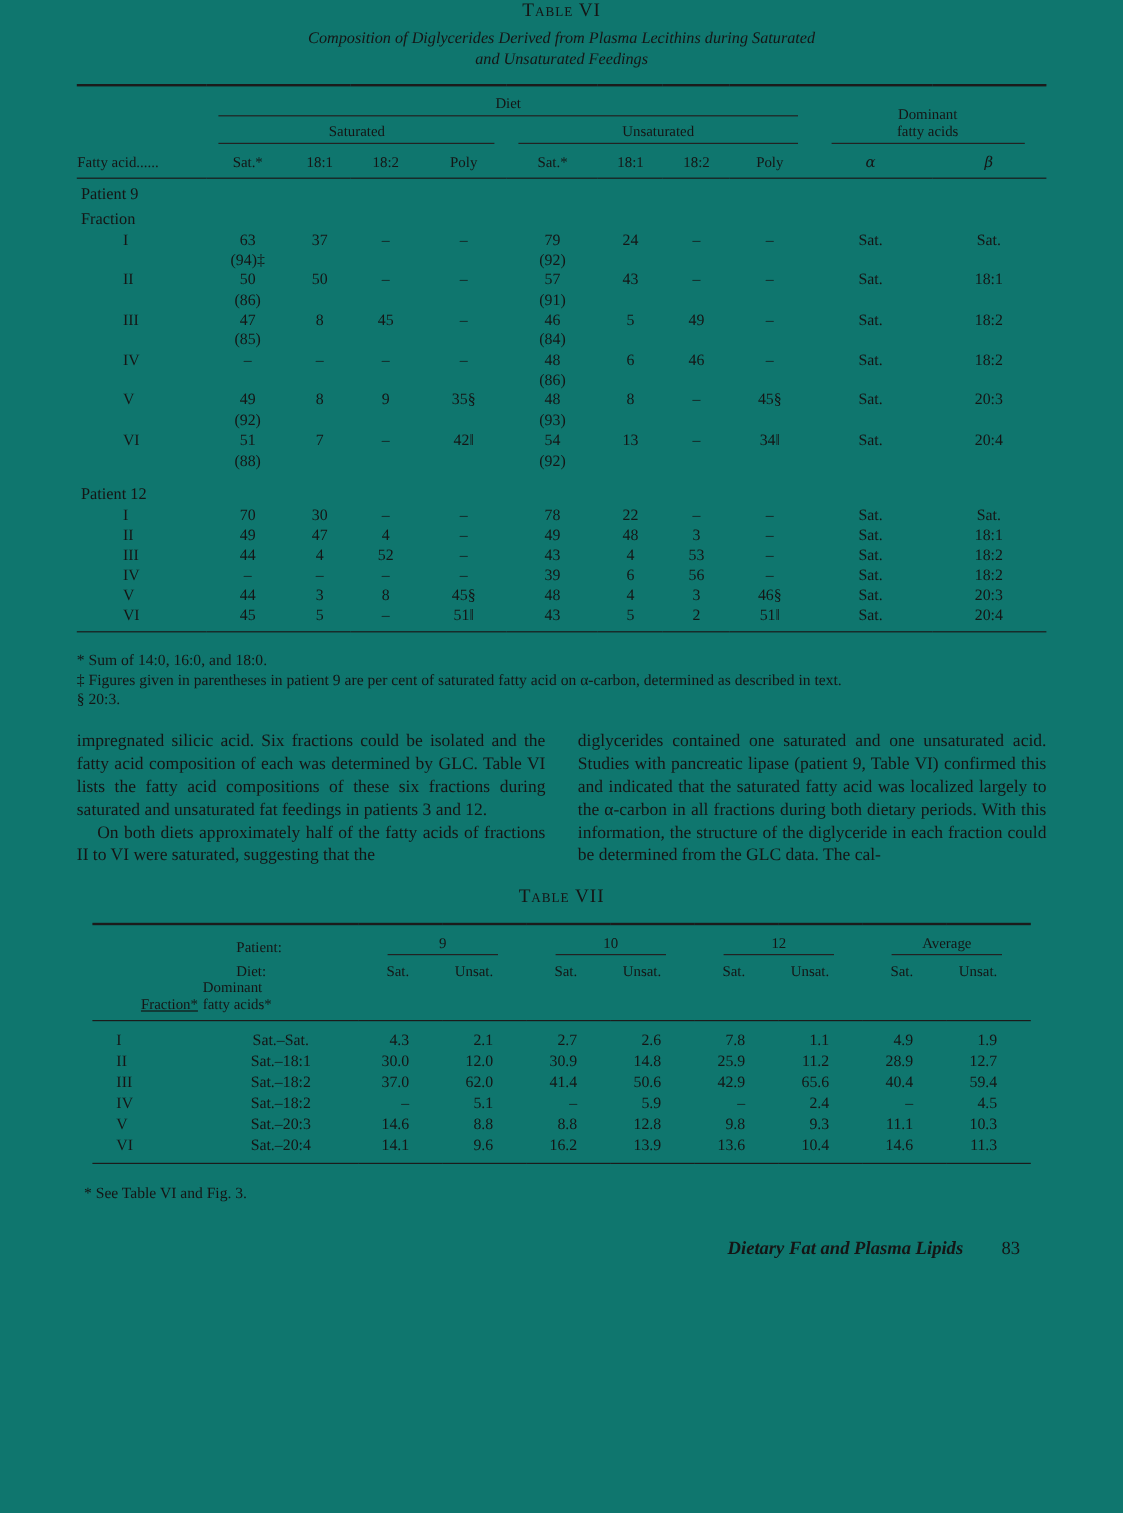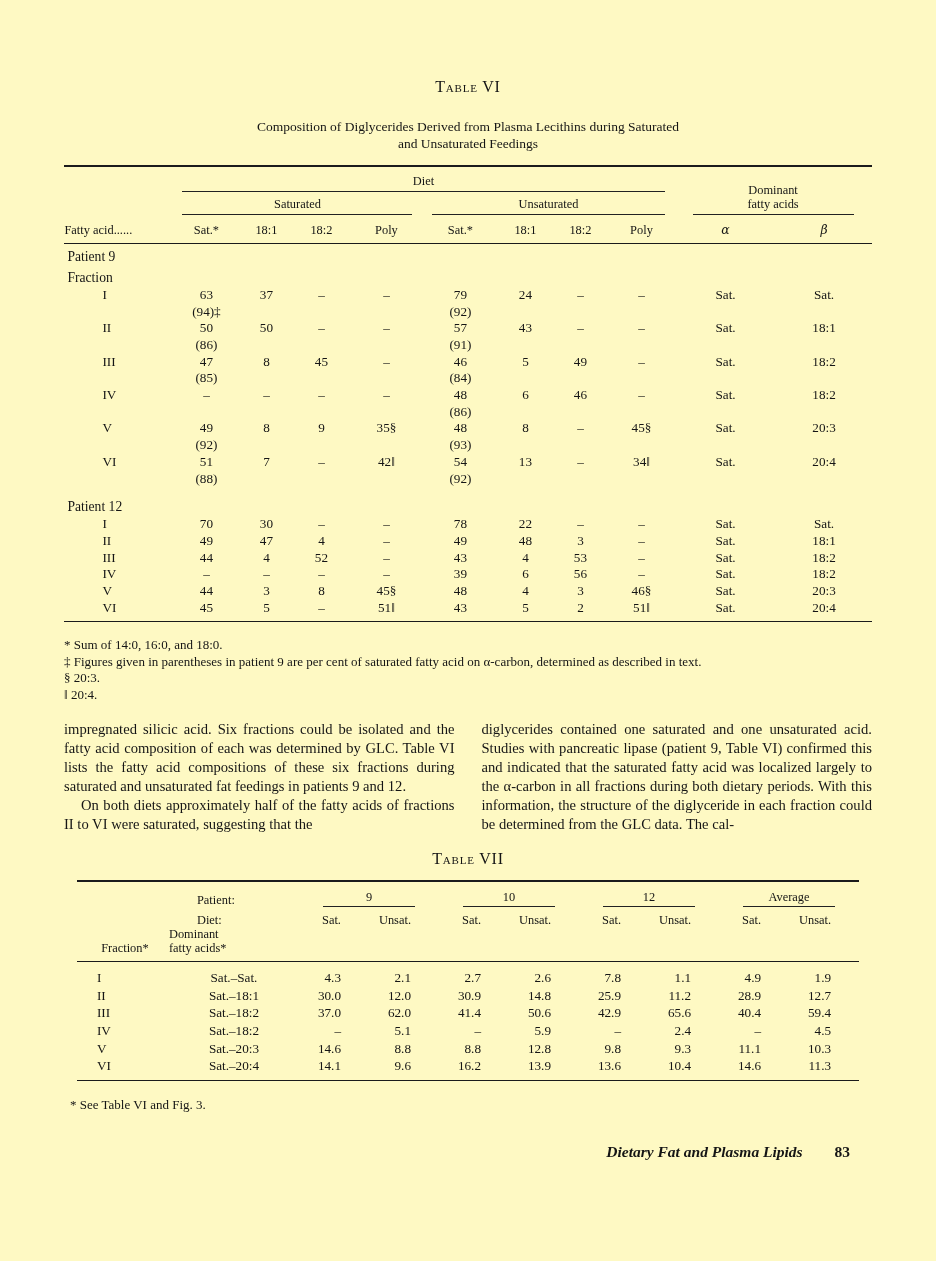--- a/index.html
+++ b/index.html
@@ -1,25 +1,25 @@
 <!DOCTYPE html>
 <html><head>
 <meta charset="utf-8">
 <style>
   * { margin:0; padding:0; box-sizing:border-box; }
   html,body { background:#9a9a9a; }
   .page {
-    width:936px; height:1261px; margin:0 auto; background:#fef9c3;
+    width:936px; height:1261px; margin:0 auto; background:#0f766e;
     font-family:"Liberation Serif","DejaVu Serif",serif; color:#151515;
-    padding-top:78px; position:relative; overflow:hidden;
+    position:relative; overflow:hidden;
   }
   .prelines { white-space:pre-line; }
 
   .sc-title { font-variant:small-caps; letter-spacing:.8px; font-size:16px; line-height:18px; text-align:center; }
-  .caption { font-size:13.5px; line-height:17px; text-align:center; margin-top:22px; }
+  .caption { font-style:italic; font-size:13.5px; line-height:17px; text-align:center; margin-top:5px; }
 
   
   table { border-collapse:collapse; table-layout:fixed; }
   .t6 { width:807px; margin:13px auto 0; border-top:2px solid #1b1b1b; border-bottom:1.6px solid #1b1b1b; }
   .t6 thead td { text-align:center; font-size:12.4px; line-height:14px; vertical-align:bottom; padding:0; }
   .t6 thead tr.rowA td { padding-top:7px; }
   .underspan { display:block; border-bottom:1px solid #222; padding-bottom:3px; margin:0 10px; }
   .dom-cell .underspan { margin:0 18px; }
   .t6 thead tr.rowB td { padding-top:5px; }
   .t6 thead tr.cols td { border-bottom:1.6px solid #1b1b1b; padding:8px 0 6px; }
@@ -42,35 +42,35 @@
 
   
   .t7-title { margin-top:16px; }
   .t7 { width:782px; margin:12px auto 0; border-top:2px solid #1b1b1b; border-bottom:1.6px solid #1b1b1b; }
   .t7 thead td { font-size:12.4px; line-height:14px; vertical-align:bottom; padding:0; }
   .t7 thead tr.rowA td { padding-top:8px; }
   .t7 .pair-head { text-align:center; }
   .t7 .pair-head .underspan { margin:0 24px; padding-bottom:2px; }
   .t7 thead td.lead { text-align:left; padding-left:32px; }
   .t7 thead tr.rowC td { border-bottom:1.6px solid #1b1b1b; padding-bottom:6px; }
-  .t7 thead td.fraction-head { text-align:center; padding-left:8px; }
+  .t7 thead td.fraction-head { text-align:right; padding-left:8px;text-decoration:underline; }
   .t7 thead td.dom-head { text-align:left; padding-left:4px; }
   .t7 thead td.num-head { text-align:right; padding-right:28px; padding-top:6px; }
   .t7 tbody td { font-size:13.2px; height:17.6px; line-height:17.4px; padding:0; vertical-align:middle; }
   .t7 tbody tr:first-child td { padding-top:7px; height:24px; }
   .t7 tbody tr:last-child td { padding-bottom:6px; }
   .t7 td.frac7 { text-align:left; padding-left:20px; }
   .t7 td.diet7 { text-align:center; padding-left:4px; }
   .t7 td.num7 { text-align:right; padding-right:28px; }
 
   .footnote7 { margin:16px 0 0 70px; font-size:13px; }
 
   .page-footer { margin-top:30px; padding-right:86px; text-align:right; font-size:15.5px; }
   .page-footer .ftitle { font-style:italic; font-weight:700; }
-  .page-footer .fpage { margin-left:28px; font-weight:700;text-align:center; }
+  .page-footer .fpage { margin-left:28px; font-weight:400;text-align:center; }
 </style>
 </head>
 <body>
 
 <div class="page">
 
   <div class="sc-title">Table VI</div>
   <div class="caption prelines">Composition of Diglycerides Derived from Plasma Lecithins during Saturated
 and Unsaturated Feedings</div>
 
@@ -366,26 +366,25 @@
           <td class="num">Sat.</td>
           <td class="num">20:4</td>
         </tr>
       </tbody>
   </table>
 
   <div class="footnotes">
     <div>* Sum of 14:0, 16:0, and 18:0.</div>
     <div>‡ Figures given in parentheses in patient 9 are per cent of saturated fatty acid on α-carbon, determined as described in text.</div>
     <div>§ 20:3.</div>
-    <div>‖ 20:4.</div>
   </div>
 
   <div class="body-cols">
     <div class="col">
-      <p>impregnated silicic acid. Six fractions could be isolated and the fatty acid composition of each was determined by GLC. Table VI lists the fatty acid compositions of these six fractions during saturated and unsaturated fat feedings in patients 9 and 12.</p>
+      <p>impregnated silicic acid. Six fractions could be isolated and the fatty acid composition of each was determined by GLC. Table VI lists the fatty acid compositions of these six fractions during saturated and unsaturated fat feedings in patients 3 and 12.</p>
       <p class="indent">On both diets approximately half of the fatty acids of fractions II to VI were saturated, suggesting that the</p>
     </div>
     <div class="col">
       <p>diglycerides contained one saturated and one unsaturated acid. Studies with pancreatic lipase (patient 9, Table VI) confirmed this and indicated that the saturated fatty acid was localized largely to the α-carbon in all fractions during both dietary periods. With this information, the structure of the diglyceride in each fraction could be determined from the GLC data. The cal-</p>
     </div>
   </div>
 
   <div class="sc-title t7-title">Table VII</div>
 
   <table class="t7">

